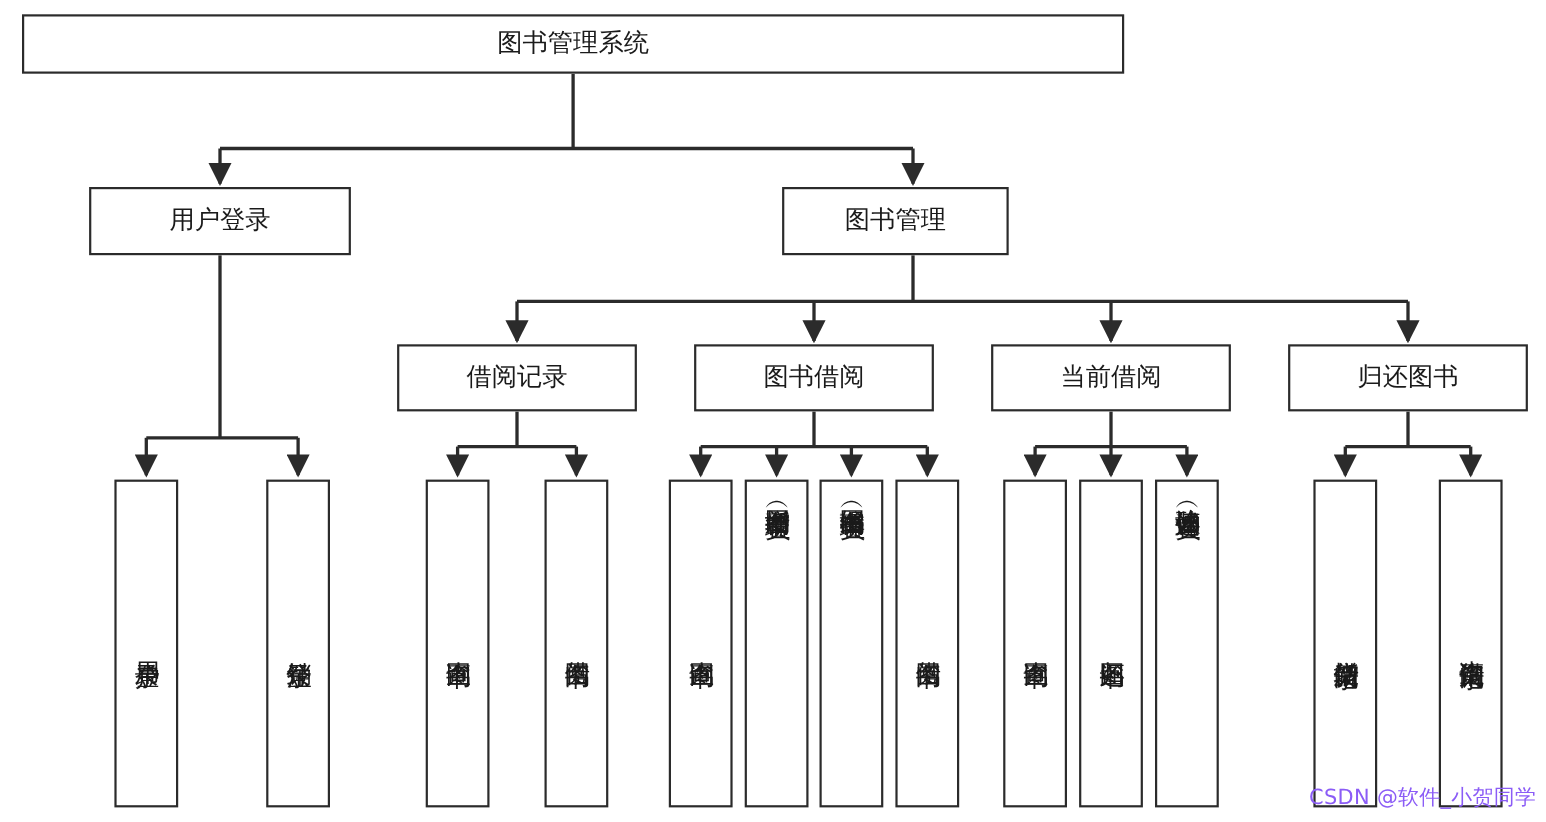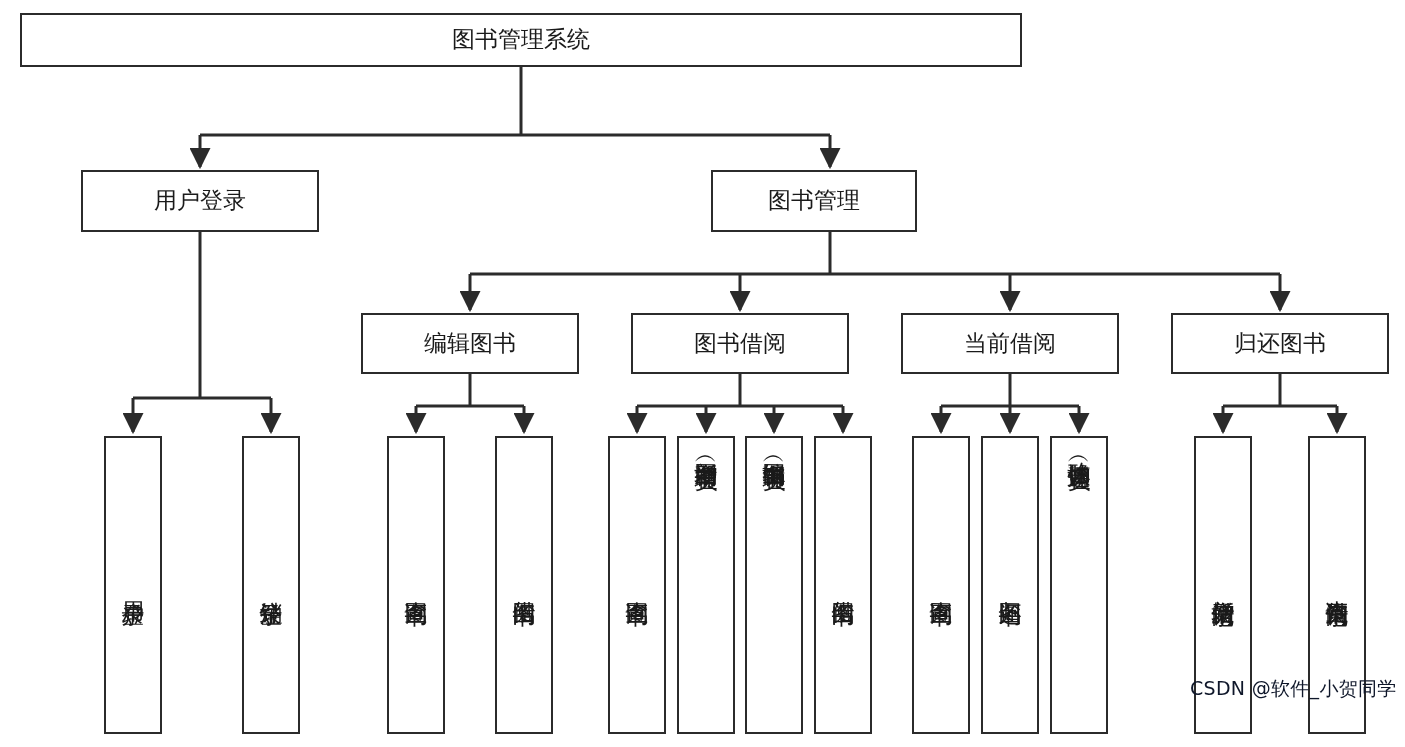--- a/index.html
+++ b/index.html
@@ -60,23 +60,23 @@
     line-height: 1;
     white-space: normal;
   }
   .node.v.mid {
     align-items: center;
     padding-top: 0;
   }
   .watermark {
     position: absolute;
     left: 1190px;
-    top: 676px;
+    top: 712px;
     font-size: 19px;
-    color: #0f172a;
+    color: #8b5cf6;
     white-space: nowrap;
     letter-spacing: 0.3px;
   }
 </style>
 </head>
 <body>
 
 <div id="canvas">
 
   <svg id="wires" viewBox="0 0 1405 747" xmlns="http://www.w3.org/2000/svg">
@@ -136,21 +136,21 @@
   </div>
 
   <div class="node h" style="left:81px; top:170px; width:238px; height:62px;">
     <span class="cap">用户登录</span>
   </div>
   <div class="node h" style="left:711px; top:170px; width:206px; height:62px;">
     <span class="cap">图书管理</span>
   </div>
 
   <div class="node h" style="left:361px; top:313px; width:218px; height:61px;">
-    <span class="cap">编辑图书</span>
+    <span class="cap">借阅记录</span>
   </div>
   <div class="node h" style="left:631px; top:313px; width:218px; height:61px;">
     <span class="cap">图书借阅</span>
   </div>
   <div class="node h" style="left:901px; top:313px; width:218px; height:61px;">
     <span class="cap">当前借阅</span>
   </div>
   <div class="node h" style="left:1171px; top:313px; width:218px; height:61px;">
     <span class="cap">归还图书</span>
   </div>

